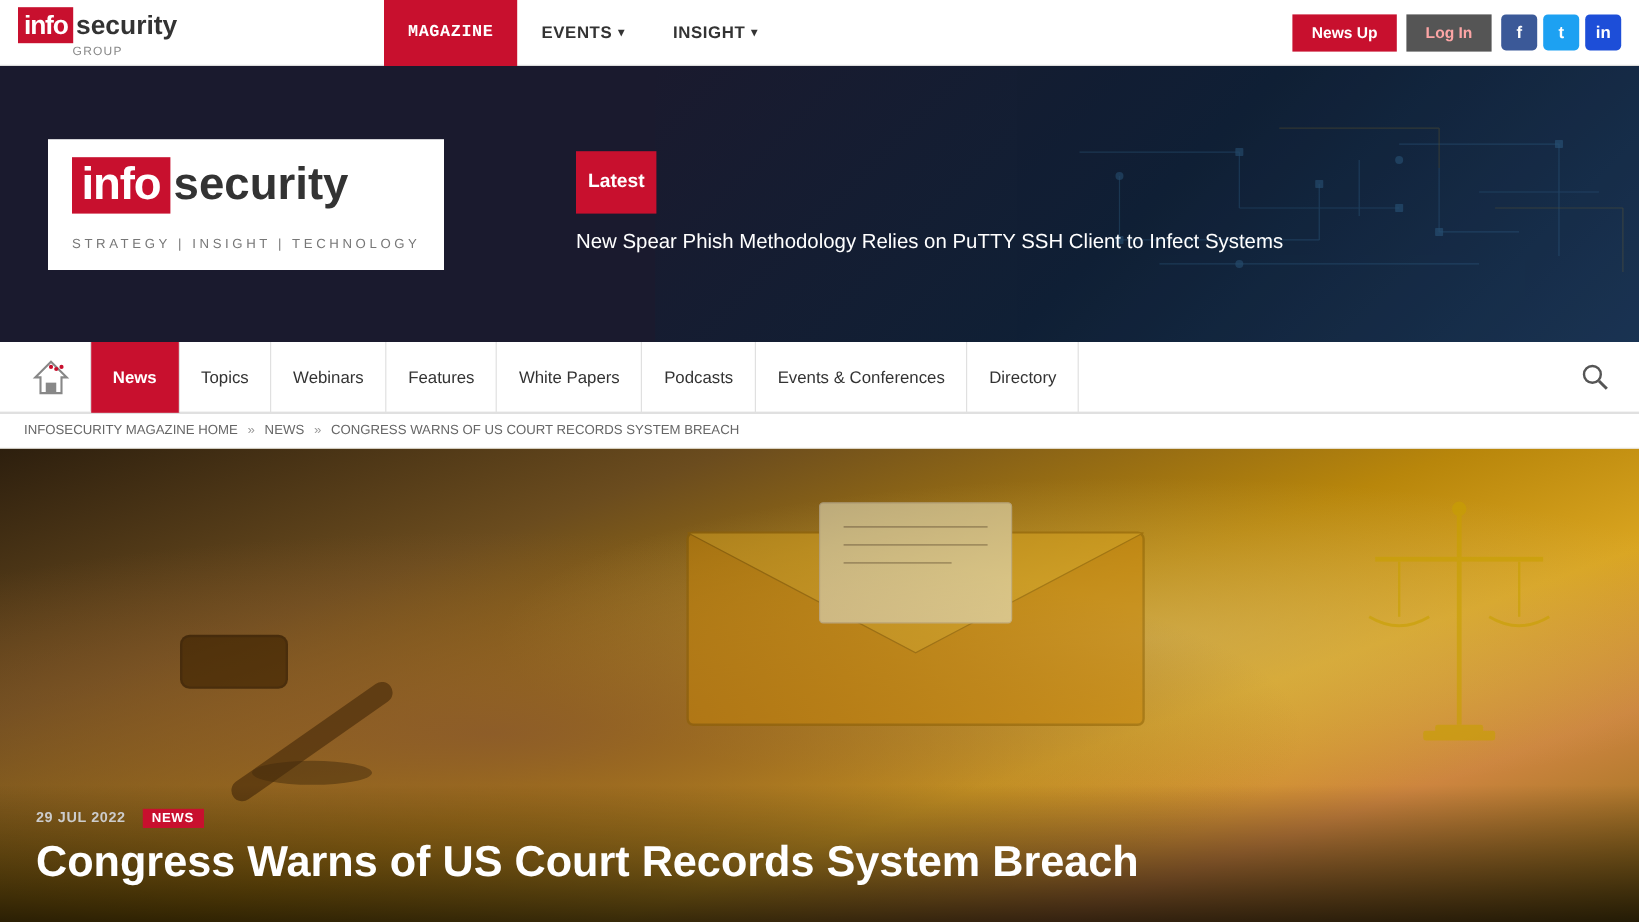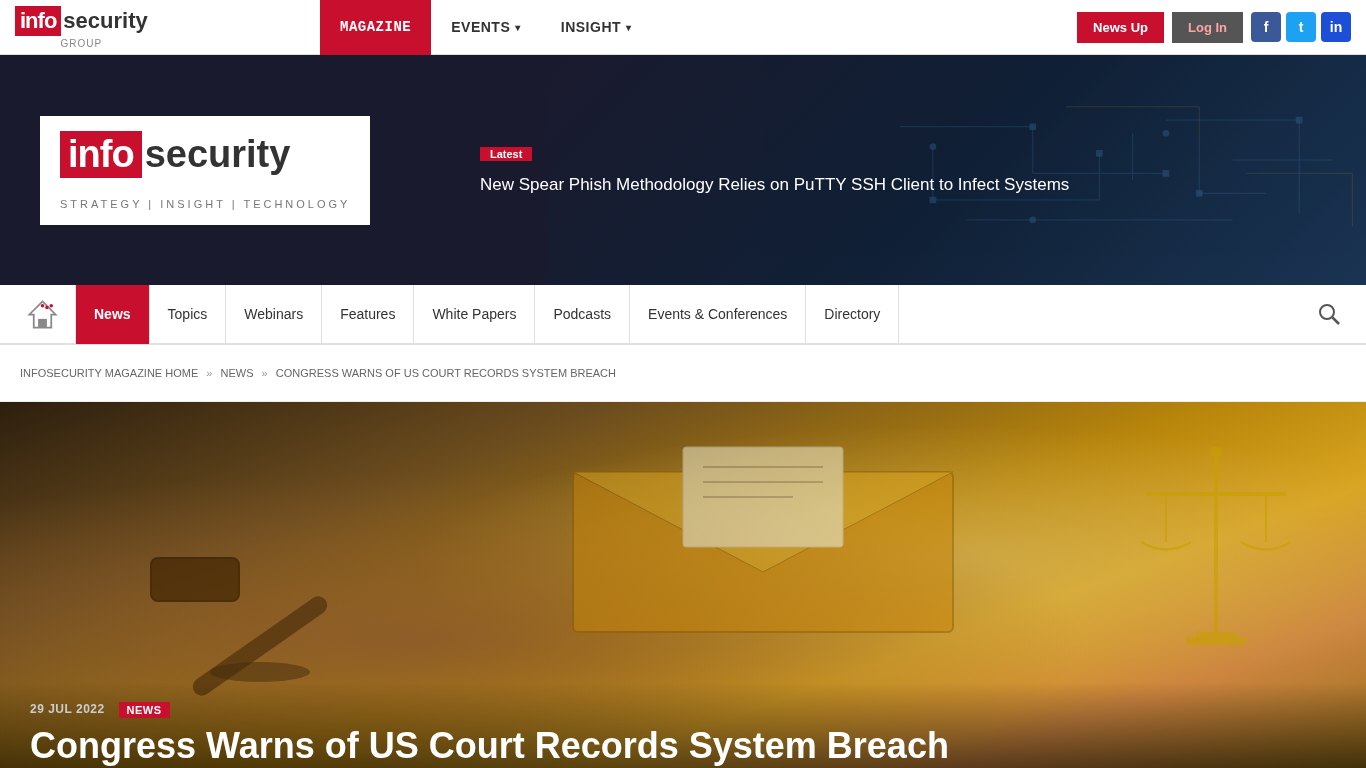--- a/index.html
+++ b/index.html
@@ -182,22 +182,22 @@
     }
     .hero-news-area {
       position: relative;
       z-index: 2;
       flex: 1;
       padding: 20px 30px;
     }
     .latest-badge {
       background: #c8102e;
       color: #fff;
-      font-size: 11px;
-      padding: 1px 10px;
+      font-size: 16px;
+      padding: 17px 10px;
       display: inline-block;
       margin-bottom: 12px;
       font-weight: bold;
     }
     .hero-headline {
       color: #fff;
       font-size: 17px;
       line-height: 1.4;
       max-width: 600px;
     }
@@ -246,21 +246,21 @@
     }
     .search-icon-area {
       padding: 0 15px;
       cursor: pointer;
       display: flex;
       align-items: center;
     }
 
     
     .breadcrumb {
-      padding: 22px 20px;
+      padding: 8px 20px;
       font-size: 11px;
       color: #666;
       background: #fff;
       border-bottom: 1px solid #eee;
     }
     .breadcrumb a {
       color: #666;
       text-decoration: none;
     }
     .breadcrumb .sep { margin: 0 5px; color: #999; }

